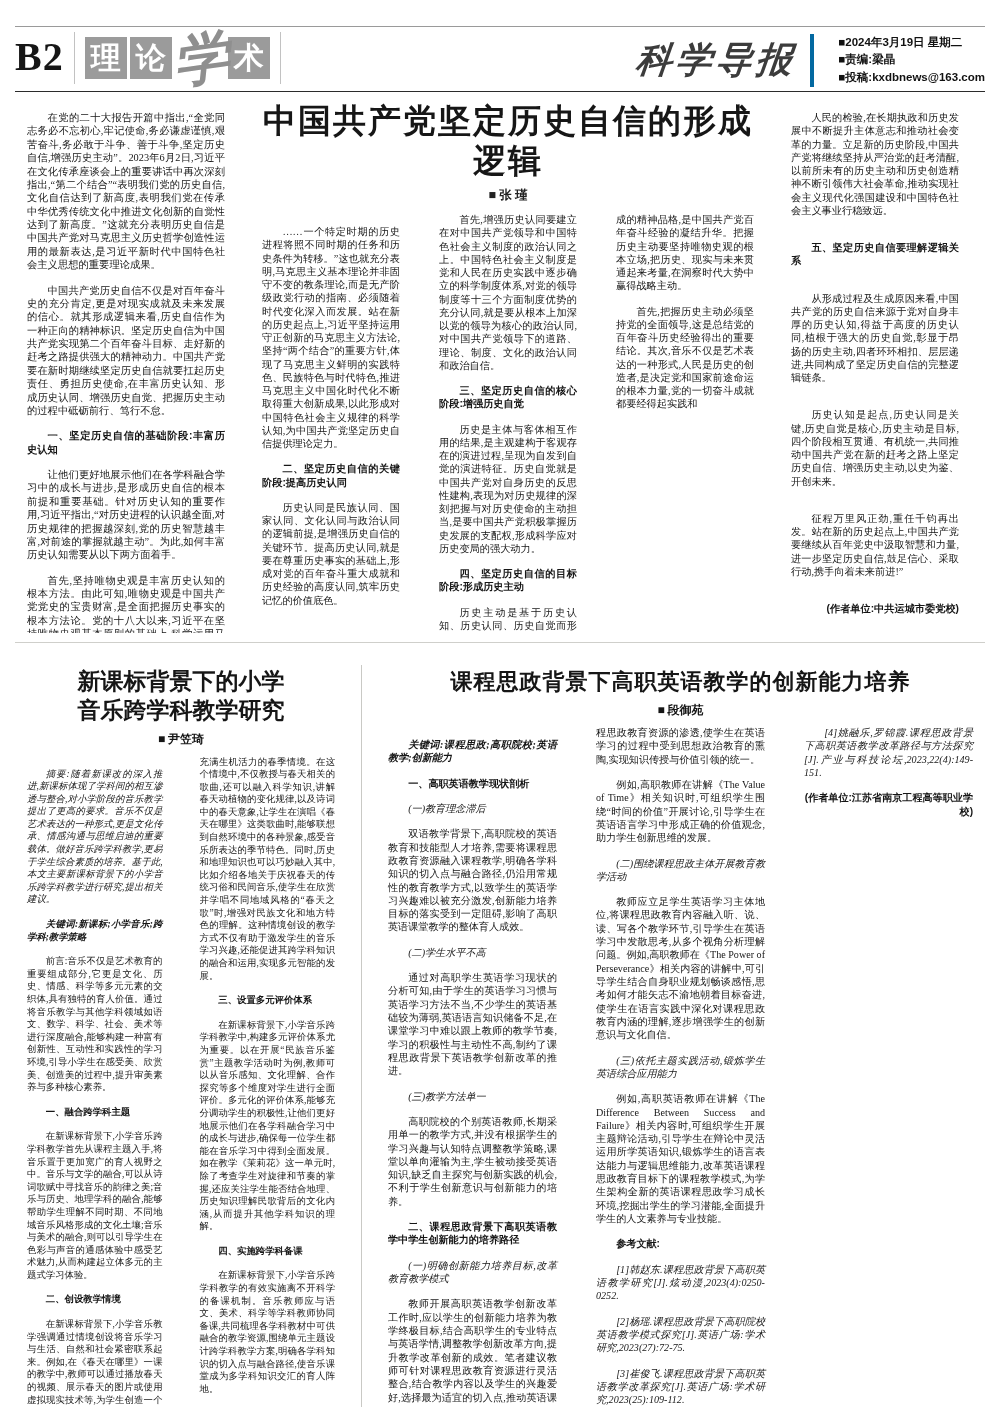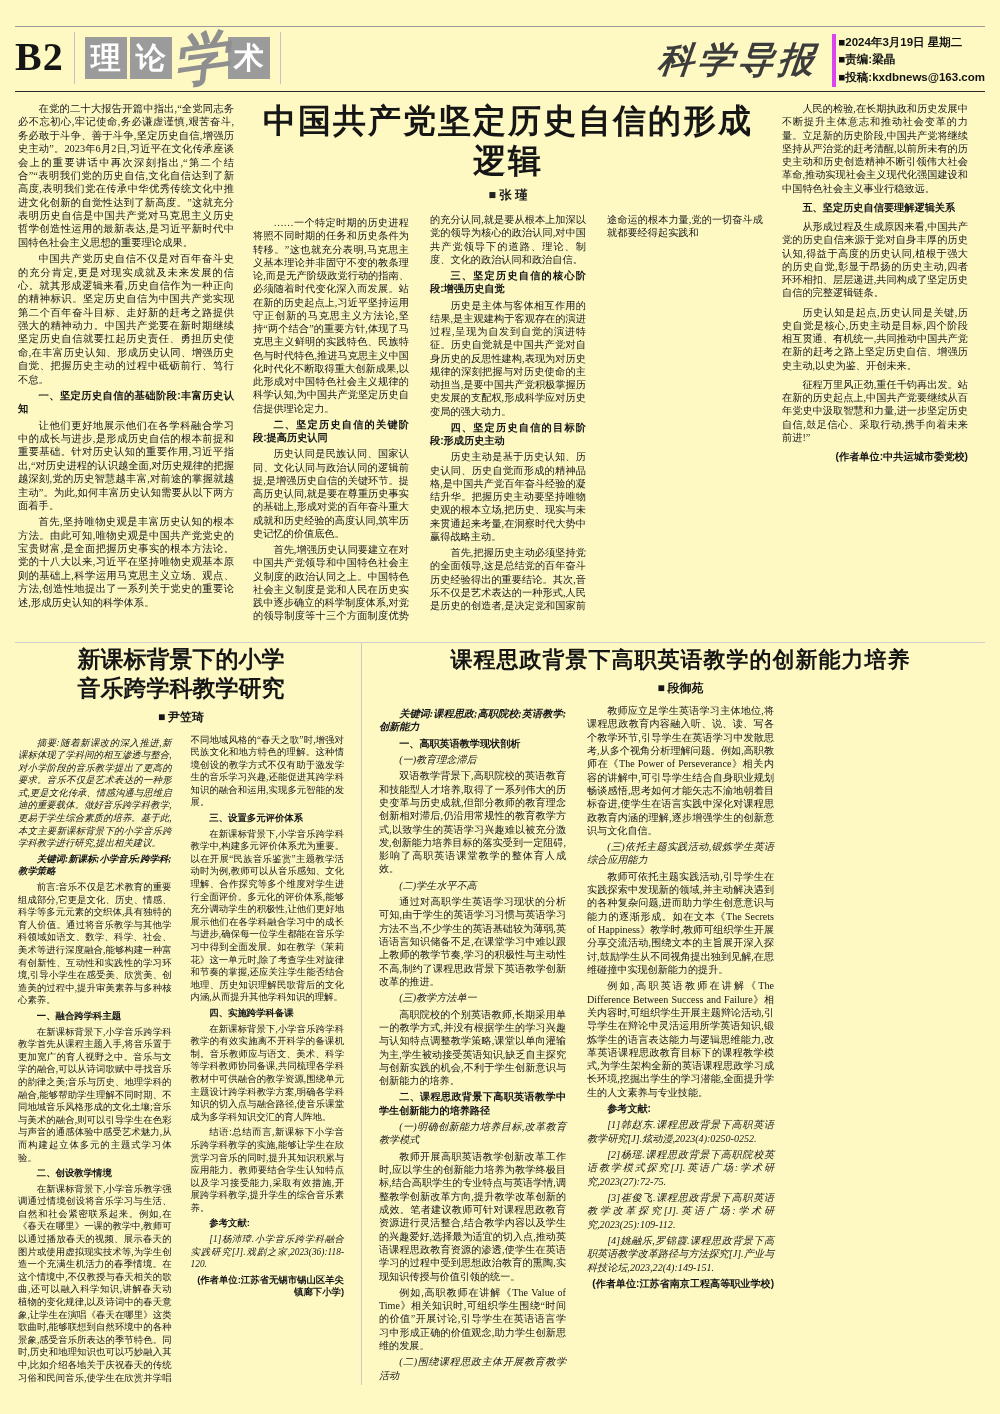--- a/index.html
+++ b/index.html
@@ -1,55 +1,55 @@
 <!DOCTYPE html>
 <html><head>
 <meta charset="utf-8">
 <style>
   html,body{margin:0;padding:0;background:#e8e8e4;}
-  .page{position:relative;width:1000px;height:1414px;margin:0 auto;background:#fef9c3;
+  .page{position:relative;width:1000px;height:1414px;margin:0 auto;background:#ffffff;
         box-sizing:border-box;padding:26px 15px 14px 15px;overflow:hidden;
         font-family:"Liberation Serif","DejaVu Serif",serif;color:#161616;}
   
   .topline{border-top:1px solid #9a9a9a;}
   .hdr{display:flex;align-items:flex-end;justify-content:space-between;height:58px;margin-top:2px;}
   .hdr-left{display:flex;align-items:center;gap:10px;height:100%;}
   .edition{font-size:40px;font-weight:bold;letter-spacing:1px;line-height:1;padding-bottom:2px;}
   .sec-title{display:flex;align-items:center;gap:3px;border-left:1px solid #c2c2c2;border-right:1px solid #c2c2c2;padding:0 10px;height:52px;}
   .sec-block{width:42px;height:42px;background:#9b9b9b;color:#fff;font-weight:bold;font-size:30px;
              display:flex;align-items:center;justify-content:center;font-family:"Liberation Sans",sans-serif;}
   .sec-script{font-size:56px;color:#8f8f8f;font-style:italic;font-weight:bold;line-height:1;margin:0 -4px 0 -2px;
               font-family:"DejaVu Serif",serif;transform:rotate(-8deg);}
   .hdr-right{display:flex;align-items:center;gap:14px;}
   .masthead{font-size:36px;font-weight:bold;font-style:italic;color:#3c3c3c;letter-spacing:4px;
             font-family:"DejaVu Serif",serif;transform:skewX(-6deg);}
-  .pubinfo{border-left:4px solid #d946ef;padding-left:2px;font-family:"Liberation Sans",sans-serif;}
+  .pubinfo{border-left:4px solid #0369a1;padding-left:24px;font-family:"Liberation Sans",sans-serif;}
   .pubinfo div{font-size:11.5px;font-weight:bold;line-height:1.55;color:#111;}
   .hdr-rule{border-top:1.5px solid #2b2b2b;margin-top:4px;}
   
-  .blk{margin:3px;padding:0;text-align:justify;}
+  .blk{margin:12px;padding:0;text-align:justify;}
   .blk-p{text-indent:2em;}
   .blk-h{font-weight:bold;text-indent:2em;font-family:"Liberation Sans",sans-serif;}
   .blk-hi{font-style:italic;text-indent:2em;}
   .blk-abs{font-style:italic;text-indent:2em;}
   .blk-kw{font-style:italic;font-weight:bold;text-indent:2em;}
   .blk-refh{font-weight:bold;text-indent:2em;font-family:"Liberation Sans",sans-serif;}
   .blk-ref{font-style:italic;text-indent:2em;}
   .blk-credit{font-weight:bold;text-align:right;text-indent:0;font-family:"Liberation Sans",sans-serif;}
   
   .main-wrap{display:flex;gap:13px;height:534px;margin-top:7px;}
   .m-colL{width:222px;font-size:10.3px;line-height:1.3;overflow:hidden;}
   .m-center{width:516px;display:flex;flex-direction:column;}
   .m-headline{font-size:33px;font-weight:bold;text-align:center;letter-spacing:2px;margin:2px 0 0 0;line-height:1.2;
               font-family:"Liberation Sans",sans-serif;}
   .m-byline{text-align:center;font-size:12.5px;font-weight:bold;margin:7px 0 9px 0;color:#222;}
   .m-center-cols{flex:1;columns:3;column-gap:15px;column-fill:auto;overflow:hidden;font-size:10.2px;line-height:1.3;}
   .m-colR{width:192px;font-size:10.2px;line-height:1.3;overflow:hidden;display:flex;flex-direction:column;}
   
-  .bottom{display:flex;margin-top:9px;border-top:1px solid #cfcfcb;padding-top:0;height:742px;}
+  .bottom{display:flex;margin-top:9px;border-top:1px solid #cfcfcb;padding-top:22px;height:742px;}
   .bl{width:332px;display:flex;flex-direction:column;}
   .bl-title{font-size:23px;font-weight:bold;text-align:center;line-height:1.25;margin:2px 0 0 0;
             font-family:"Liberation Sans",sans-serif;}
   .bl-byline{text-align:center;font-size:12px;font-weight:bold;margin:6px 0 8px 0;}
   .bl-cols{flex:1;columns:2;column-gap:13px;column-fill:auto;overflow:hidden;font-size:9.4px;line-height:1.34;}
   .v-rule{width:1px;background:#c9c9c5;margin:0 14px;}
   .br{flex:1;display:flex;flex-direction:column;}
   .br-title{font-size:22px;font-weight:bold;text-align:center;letter-spacing:1px;margin:2px 0 0 0;
             font-family:"Liberation Sans",sans-serif;}
   .br-byline{text-align:center;font-size:12px;font-weight:bold;margin:5px 0 7px 0;}
@@ -146,33 +146,32 @@
 
     <div class="v-rule"></div>
 
     <article class="br">
       <h2 class="br-title">课程思政背景下高职英语教学的创新能力培养</h2>
       <div class="br-byline">■ 段御苑</div>
       <div class="br-cols">
           <p class="blk blk-kw">关键词:课程思政;高职院校;英语教学;创新能力</p>
           <p class="blk blk-h">一、高职英语教学现状剖析</p>
           <p class="blk blk-hi">(一)教育理念滞后</p>
-          <p class="blk blk-p">双语教学背景下,高职院校的英语教育和技能型人才培养,取得了一系列伟大的历史变革与历史成就,但部分教师的教育理念创新相对滞后,仍沿用常规性的教育教学方式,以致学生的英语学习兴趣难以被充分激发,创新能力培养目标的落实受到一定阻碍,影响了高职英语课堂教学的整体育人成效。</p>
+          <p class="blk blk-p">双语教学背景下,高职院校的英语教育和技能型人才培养,需要将课程思政教育资源融入课程教学,明确各学科知识的切入点与融合路径,仍沿用常规性的教育教学方式,以致学生的英语学习兴趣难以被充分激发,创新能力培养目标的落实受到一定阻碍,影响了高职英语课堂教学的整体育人成效。</p>
           <p class="blk blk-hi">(二)学生水平不高</p>
           <p class="blk blk-p">通过对高职学生英语学习现状的分析可知,由于学生的英语学习习惯与英语学习方法不当,不少学生的英语基础较为薄弱,英语语言知识储备不足,在课堂学习中难以跟上教师的教学节奏,学习的积极性与主动性不高,制约了课程思政背景下英语教学创新改革的推进。</p>
           <p class="blk blk-hi">(三)教学方法单一</p>
           <p class="blk blk-p">高职院校的个别英语教师,长期采用单一的教学方式,并没有根据学生的学习兴趣与认知特点调整教学策略,课堂以单向灌输为主,学生被动接受英语知识,缺乏自主探究与创新实践的机会,不利于学生创新意识与创新能力的培养。</p>
           <p class="blk blk-h">二、课程思政背景下高职英语教学中学生创新能力的培养路径</p>
           <p class="blk blk-hi">(一)明确创新能力培养目标,改革教育教学模式</p>
           <p class="blk blk-p">教师开展高职英语教学创新改革工作时,应以学生的创新能力培养为教学终极目标,结合高职学生的专业特点与英语学情,调整教学创新改革方向,提升教学改革创新的成效。笔者建议教师可针对课程思政教育资源进行灵活整合,结合教学内容以及学生的兴趣爱好,选择最为适宜的切入点,推动英语课程思政教育资源的渗透,使学生在英语学习的过程中受到思想政治教育的熏陶,实现知识传授与价值引领的统一。</p>
           <p class="blk blk-p">例如,高职教师在讲解《The Value of Time》相关知识时,可组织学生围绕“时间的价值”开展讨论,引导学生在英语语言学习中形成正确的价值观念,助力学生创新思维的发展。</p>
           <p class="blk blk-hi">(二)围绕课程思政主体开展教育教学活动</p>
           <p class="blk blk-p">教师应立足学生英语学习主体地位,将课程思政教育内容融入听、说、读、写各个教学环节,引导学生在英语学习中发散思考,从多个视角分析理解问题。例如,高职教师在《The Power of Perseverance》相关内容的讲解中,可引导学生结合自身职业规划畅谈感悟,思考如何才能矢志不渝地朝着目标奋进,使学生在语言实践中深化对课程思政教育内涵的理解,逐步增强学生的创新意识与文化自信。</p>
           <p class="blk blk-hi">(三)依托主题实践活动,锻炼学生英语综合应用能力</p>
-          <p class="blk blk-p">教师可依托主题实践活动,引导学生在实践探索中发现新的领域,并主动解决遇到的各种复杂问题,进而助力学生创意意识与能力的逐渐形成。如在文本《The Secrets of Happiness》教学时,教师可组织学生开展分享交流活动,围绕文本的主旨展开深入探讨,鼓励学生从不同视角提出独到见解,在思维碰撞中实现创新能力的提升。</p>
           <p class="blk blk-p">例如,高职英语教师在讲解《The Difference Between Success and Failure》相关内容时,可组织学生开展主题辩论活动,引导学生在辩论中灵活运用所学英语知识,锻炼学生的语言表达能力与逻辑思维能力,改革英语课程思政教育目标下的课程教学模式,为学生架构全新的英语课程思政学习成长环境,挖掘出学生的学习潜能,全面提升学生的人文素养与专业技能。</p>
           <p class="blk blk-refh">参考文献:</p>
           <p class="blk blk-ref">[1]韩赵东.课程思政背景下高职英语教学研究[J].炫动漫,2023(4):0250-0252.</p>
           <p class="blk blk-ref">[2]杨瑶.课程思政背景下高职院校英语教学模式探究[J].英语广场:学术研究,2023(27):72-75.</p>
           <p class="blk blk-ref">[3]崔俊飞.课程思政背景下高职英语教学改革探究[J].英语广场:学术研究,2023(25):109-112.</p>
           <p class="blk blk-ref">[4]姚融乐,罗锦霞.课程思政背景下高职英语教学改革路径与方法探究[J].产业与科技论坛,2023,22(4):149-151.</p>
           <p class="blk blk-credit">(作者单位:江苏省南京工程高等职业学校)</p>
         </div>
     </article>
 

